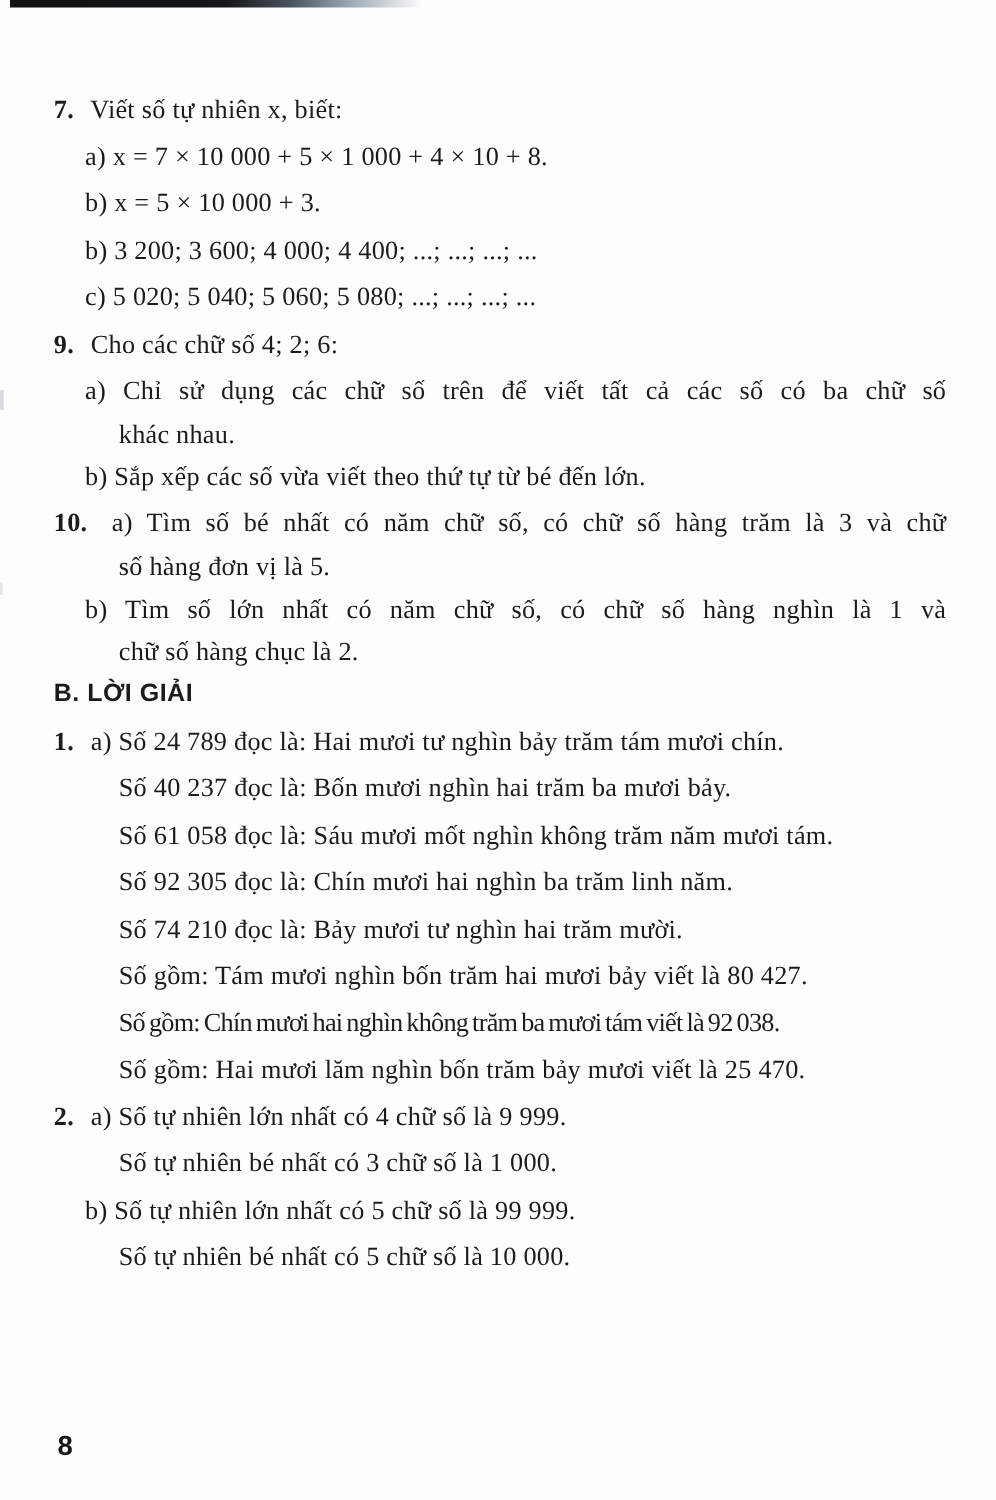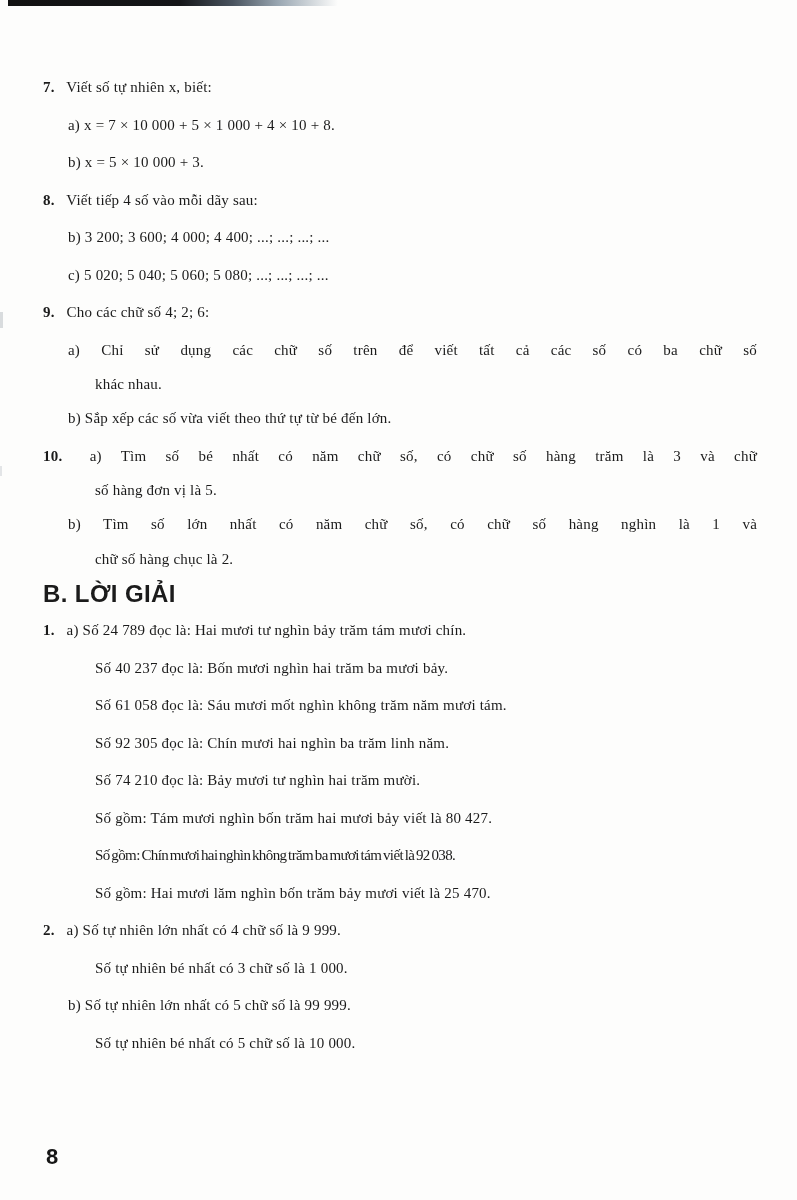--- a/index.html
+++ b/index.html
@@ -35,21 +35,21 @@
   .speck-2 { left: 0; top: 466px; width: 2px; height: 10px; opacity: .5; }
 
   .page-body {
     position: absolute;
     left: 43px;
     top: 69px;
     width: 714px;
   }
 
   .line {
-    font-size: 15px;
+    font-size: 21px;
     line-height: 37.5px;
     white-space: nowrap;
     letter-spacing: 0.2px;
   }
   .line.tight { line-height: 31px; }
   .line.indent-1 { padding-left: 25px; }
   .line.indent-2 { padding-left: 52px; }
 
   .line.justify {
     white-space: normal;
@@ -63,21 +63,21 @@
   }
 
   .line .prefix {
     font-weight: 700;
     margin-right: 8px;
   }
 
   .line.heading {
     font-family: "Liberation Sans", "DejaVu Sans", sans-serif;
     font-weight: 700;
-    font-size: 24px;
+    font-size: 20px;
     letter-spacing: 0.4px;
   }
 
   .page-number {
     position: absolute;
     left: 46px;
     top: 1144px;
     font-family: "Liberation Sans", "DejaVu Sans", sans-serif;
     font-weight: 700;
     font-size: 22px;
@@ -98,24 +98,20 @@
       <span class="text">Viết số tự nhiên x, biết:</span>
     </div>
     <div class="line indent-1">
       
       <span class="text">a) x = 7 × 10 000 + 5 × 1 000 + 4 × 10 + 8.</span>
     </div>
     <div class="line indent-1">
       
       <span class="text">b) x = 5 × 10 000 + 3.</span>
     </div>
-    <div class="line indent-0">
-      <span class="prefix">8.</span>
-      <span class="text">Viết tiếp 4 số vào mỗi dãy sau:</span>
-    </div>
     <div class="line indent-1">
       
       <span class="text">b) 3 200; 3 600; 4 000; 4 400; ...; ...; ...; ...</span>
     </div>
     <div class="line indent-1">
       
       <span class="text">c) 5 020; 5 040; 5 060; 5 080; ...; ...; ...; ...</span>
     </div>
     <div class="line indent-0">
       <span class="prefix">9.</span>

